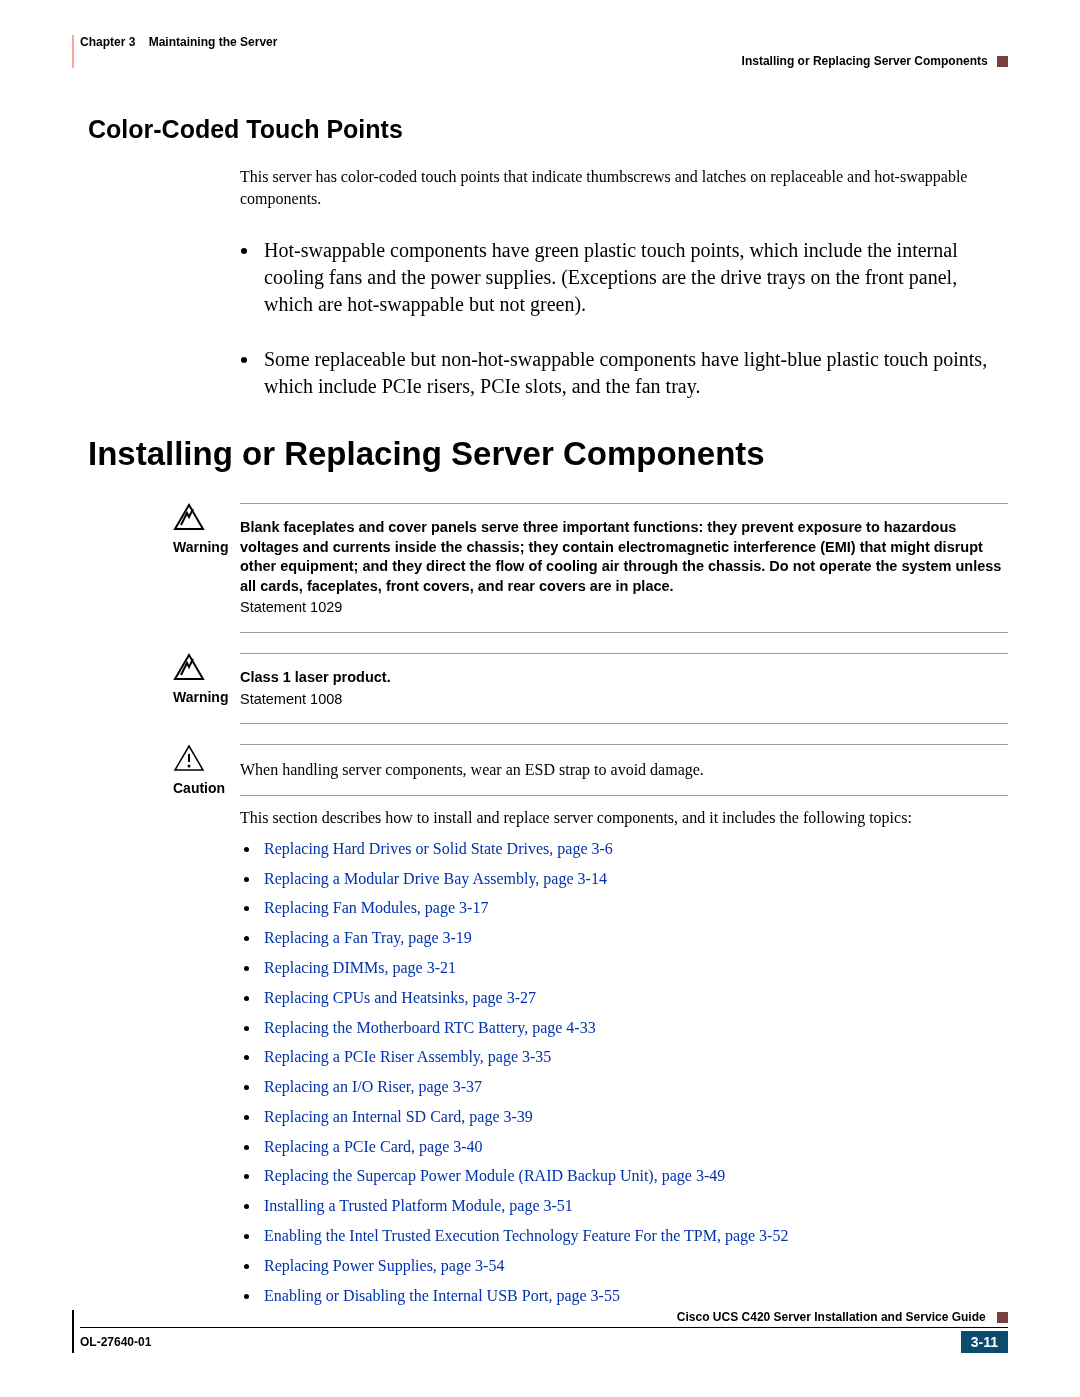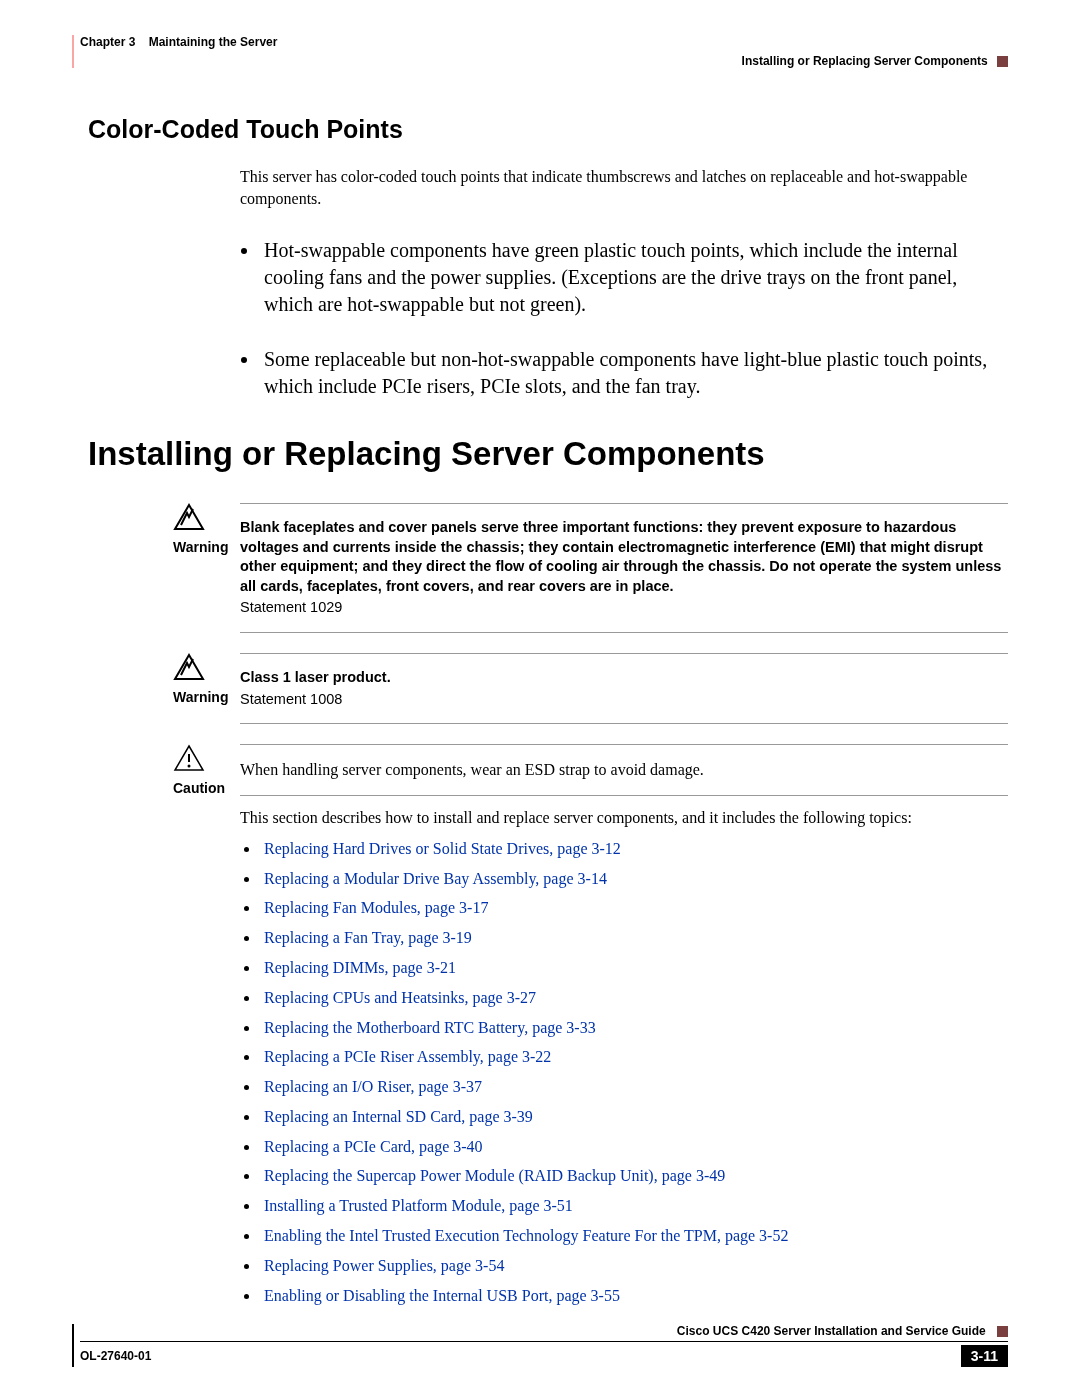--- a/index.html
+++ b/index.html
@@ -125,21 +125,21 @@
     font-size: 16px;
     line-height: 1.3;
     margin-bottom: 9px;
     padding-left: 4px;
   }
   .link {
     color: #0033aa;
   }
   .page-footer {
     position: absolute;
-    bottom: 30px;
+    bottom: 44px;
     left: 72px;
     right: 72px;
     border-left: 2px solid #000;
     padding-left: 6px;
   }
   .footer-top {
     text-align: right;
     font-family: Arial, Helvetica, sans-serif;
     font-size: 12px;
     font-weight: bold;
@@ -151,21 +151,21 @@
     justify-content: space-between;
     align-items: center;
     margin-top: 3px;
   }
   .footer-doc {
     font-family: Arial, Helvetica, sans-serif;
     font-size: 12px;
     font-weight: bold;
   }
   .page-num {
-    background: #000000;
+    background: #0c4a6e;
     color: #fff;
     font-family: Arial, Helvetica, sans-serif;
     font-size: 14px;
     font-weight: bold;
     padding: 3px 10px;
   }
   .footer-marker {
     display: inline-block;
     width: 11px;
     height: 11px;
@@ -244,28 +244,28 @@
       <div class="notice-label">Caution</div>
     </div>
     <div class="notice-body caution-body">
       <p>When handling server components, wear an ESD strap to avoid damage.</p>
     </div>
   </div>
 
   <div class="body-indent" style="margin-top:11px">
     <p class="para">This section describes how to install and replace server components, and it includes the following topics:</p>
     <ul class="link-list">
-      <li><span class="link">Replacing Hard Drives or Solid State Drives, page 3-12</span></li>
+      <li><span class="link">Replacing Hard Drives or Solid State Drives, page 3-6</span></li>
       <li><span class="link">Replacing a Modular Drive Bay Assembly, page 3-14</span></li>
       <li><span class="link">Replacing Fan Modules, page 3-17</span></li>
       <li><span class="link">Replacing a Fan Tray, page 3-19</span></li>
       <li><span class="link">Replacing DIMMs, page 3-21</span></li>
       <li><span class="link">Replacing CPUs and Heatsinks, page 3-27</span></li>
-      <li><span class="link">Replacing the Motherboard RTC Battery, page 3-33</span></li>
-      <li><span class="link">Replacing a PCIe Riser Assembly, page 3-22</span></li>
+      <li><span class="link">Replacing the Motherboard RTC Battery, page 4-33</span></li>
+      <li><span class="link">Replacing a PCIe Riser Assembly, page 3-35</span></li>
       <li><span class="link">Replacing an I/O Riser, page 3-37</span></li>
       <li><span class="link">Replacing an Internal SD Card, page 3-39</span></li>
       <li><span class="link">Replacing a PCIe Card, page 3-40</span></li>
       <li><span class="link">Replacing the Supercap Power Module (RAID Backup Unit), page 3-49</span></li>
       <li><span class="link">Installing a Trusted Platform Module, page 3-51</span></li>
       <li><span class="link">Enabling the Intel Trusted Execution Technology Feature For the TPM, page 3-52</span></li>
       <li><span class="link">Replacing Power Supplies, page 3-54</span></li>
       <li><span class="link">Enabling or Disabling the Internal USB Port, page 3-55</span></li>
     </ul>
   </div>

